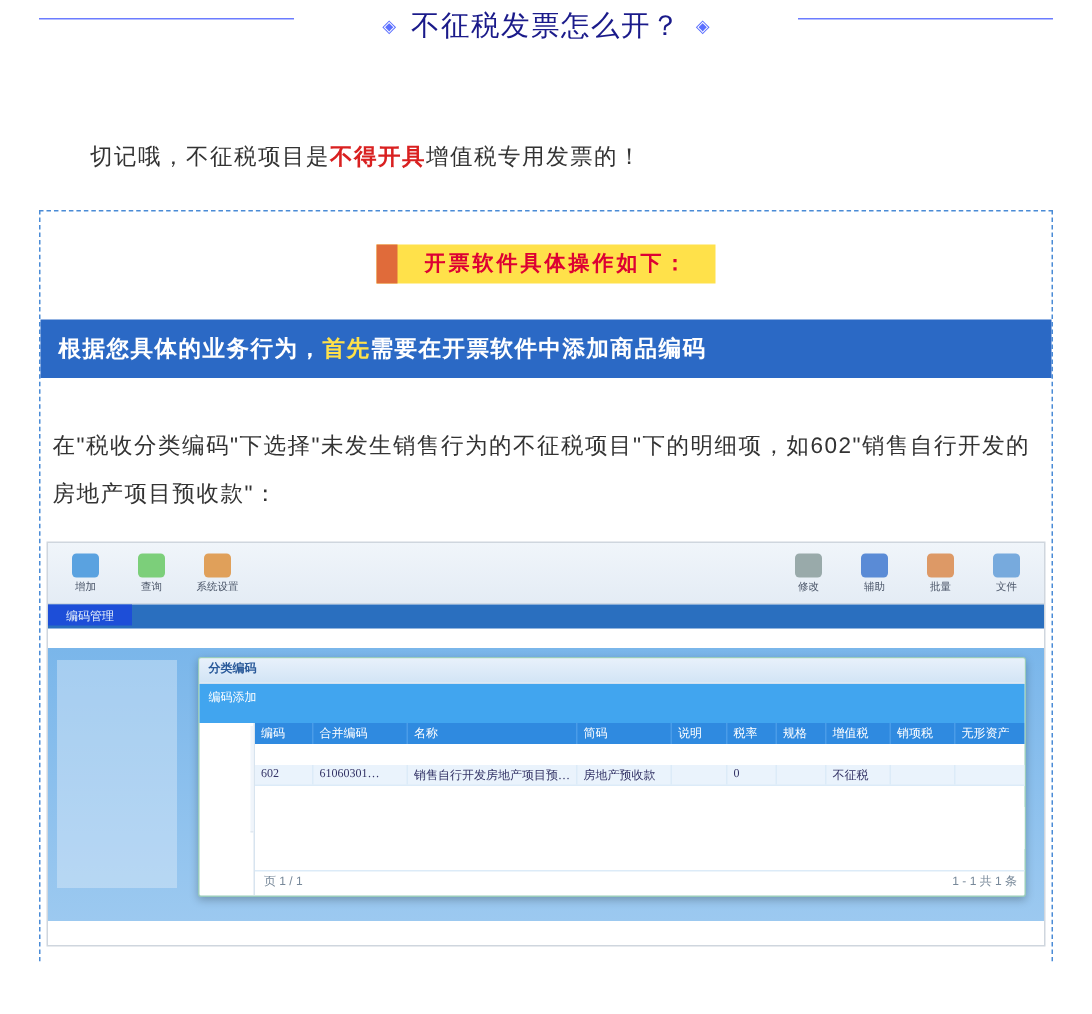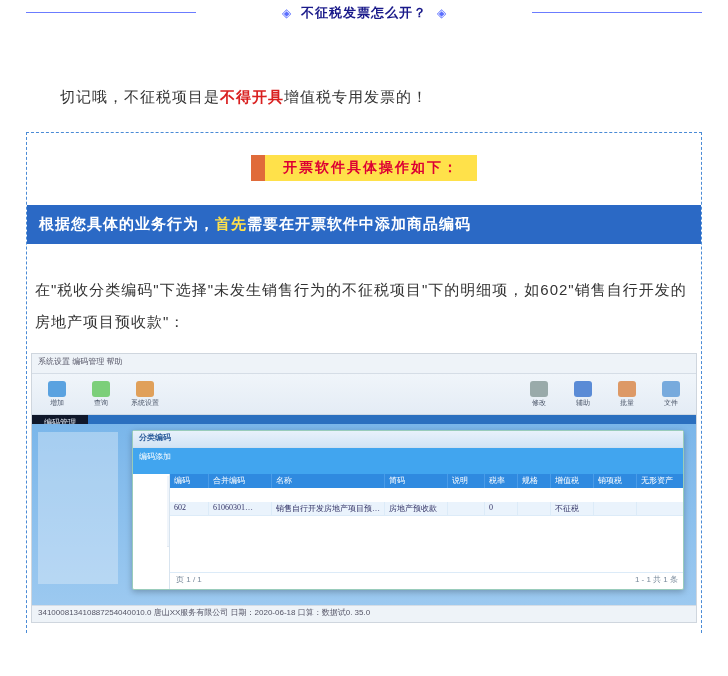--- a/index.html
+++ b/index.html
@@ -27,22 +27,22 @@
   .diamond {
     display: inline-block;
     color: #5a6eff;
     font-size: 12px;
     vertical-align: middle;
     margin: 0 6px;
   }
   .title-text {
     display: inline-block;
     color: #1a1a8a;
-    font-weight: bold;
-    font-size: 13px;
+    font-weight: normal;
+    font-size: 19px;
     letter-spacing: 1px;
     vertical-align: middle;
   }
   .para {
     padding: 0 30px;
     margin-top: 58px;
     line-height: 2.0;
     font-size: 15px;
     letter-spacing: 1px;
   }
@@ -113,21 +113,21 @@
   }
   .tbtn {
     width: 34px;
     display: flex; flex-direction: column; align-items: center; justify-content: center;
     font-size: 7px; color:#4a5568;
   }
   .tbtn .ic { width: 18px; height: 16px; border-radius: 3px; margin-bottom: 1px; }
   .c1{background:#5aa2e0;} .c2{background:#7ccf7a;} .c3{background:#e0a05a;}
   .c4{background:#9aa;} .c5{background:#5a8bd6;} .c6{background:#d96;} .c7{background:#7ad;}
   .tabbar { height:16px; background:#2a6fbf; }
-  .tab { display:inline-block; background:#0f172a; color:#e8f1fb; font-size:8px; padding:2px 12px 1px; }
+  .tab { display:inline-block; background:#1d4ed8; color:#e8f1fb; font-size:8px; padding:2px 12px 1px; }
   .main {
     position:absolute; top:70px; bottom:16px; left:0; right:0;
     background: linear-gradient(#7ab6ea,#9cc9f0);
     padding: 8px;
   }
   .sidebar-small {
     position:absolute; left:6px; top:8px; width:80px; bottom:22px;
     background:rgba(230,240,250,.4);
   }
   .dialog {
@@ -182,21 +182,20 @@
 
   <div class="blue-strip">
     <span>根据您具体的业务行为，</span><span class="hl">首先</span><span>需要在开票软件中添加商品编码</span>
   </div>
 
   <div class="body-para">
     <span class="indent"></span><span>在"税收分类编码"下选择"未发生销售行为的不征税项目"下的明细项，如602"销售自行开发的房地产项目预收款"：</span>
   </div>
 
   <div class="screenshot">
-    <div class="menubar">系统设置  编码管理  帮助</div>
     <div class="toolbar">
       <div class="tbtn">
           <div class="ic c1"></div>
           <span>增加</span>
         </div>
       <div class="tbtn">
           <div class="ic c2"></div>
           <span>查询</span>
         </div>
       <div class="tbtn">
@@ -270,16 +269,15 @@
             </div>
             <div class="grid-body"></div>
             <div class="grid-pager">
               <span>页 1 / 1</span>
               <span>1 - 1 共 1 条</span>
             </div>
           </div>
         </div>
       </div>
     </div>
-    <div class="statusbar">341000813410887254040010.0   唐山XX服务有限公司   日期：2020-06-18   口算：数据试0.   35.0</div>
   </div>
 
 </div>
 
 </body></html>

